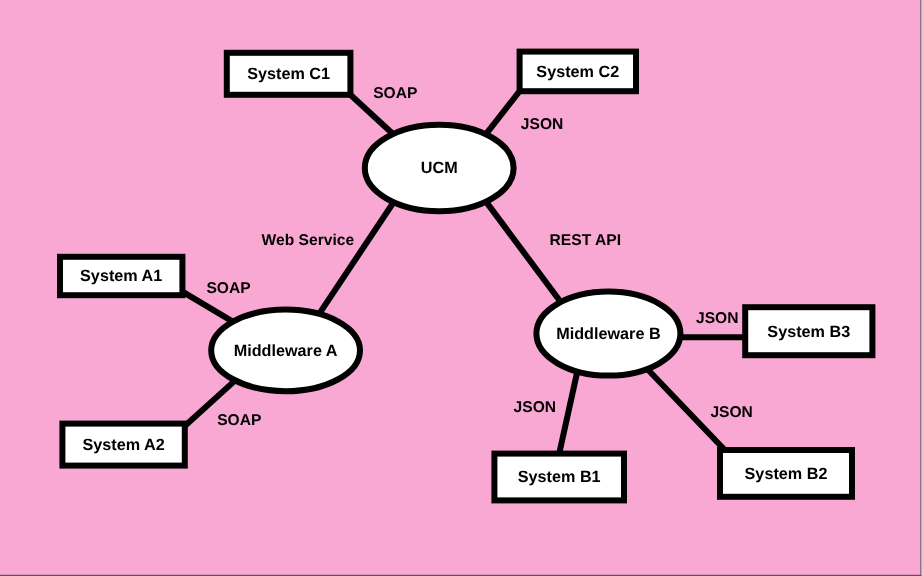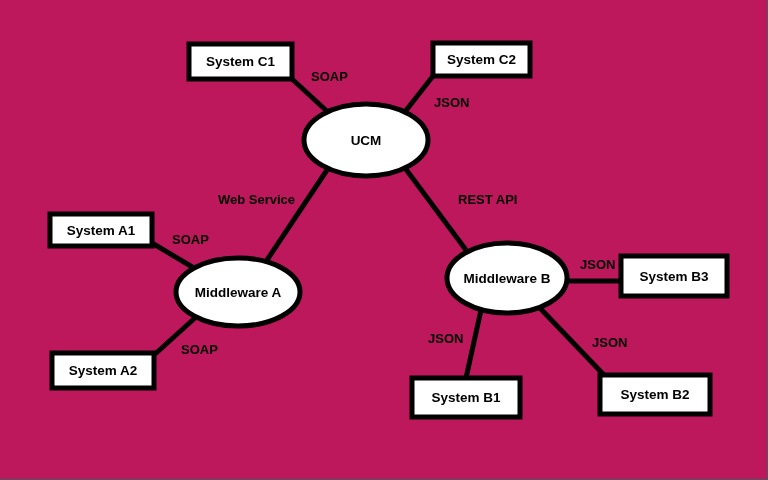--- a/index.html
+++ b/index.html
@@ -10,21 +10,21 @@
   body {
     width: 768px;
     height: 480px;
     font-family: "Liberation Sans", sans-serif;
     overflow: hidden;
   }
   #diagram-canvas {
     position: relative;
     width: 768px;
     height: 480px;
-    background: #be185d;
+    background: #f9a8d4;
     box-sizing: border-box;
     border-right: 1px solid #46595f;
     border-bottom: 1px solid #46595f;
   }
   #diagram-svg {
     display: block;
     width: 768px;
     height: 480px;
   }
   .edge-line {

